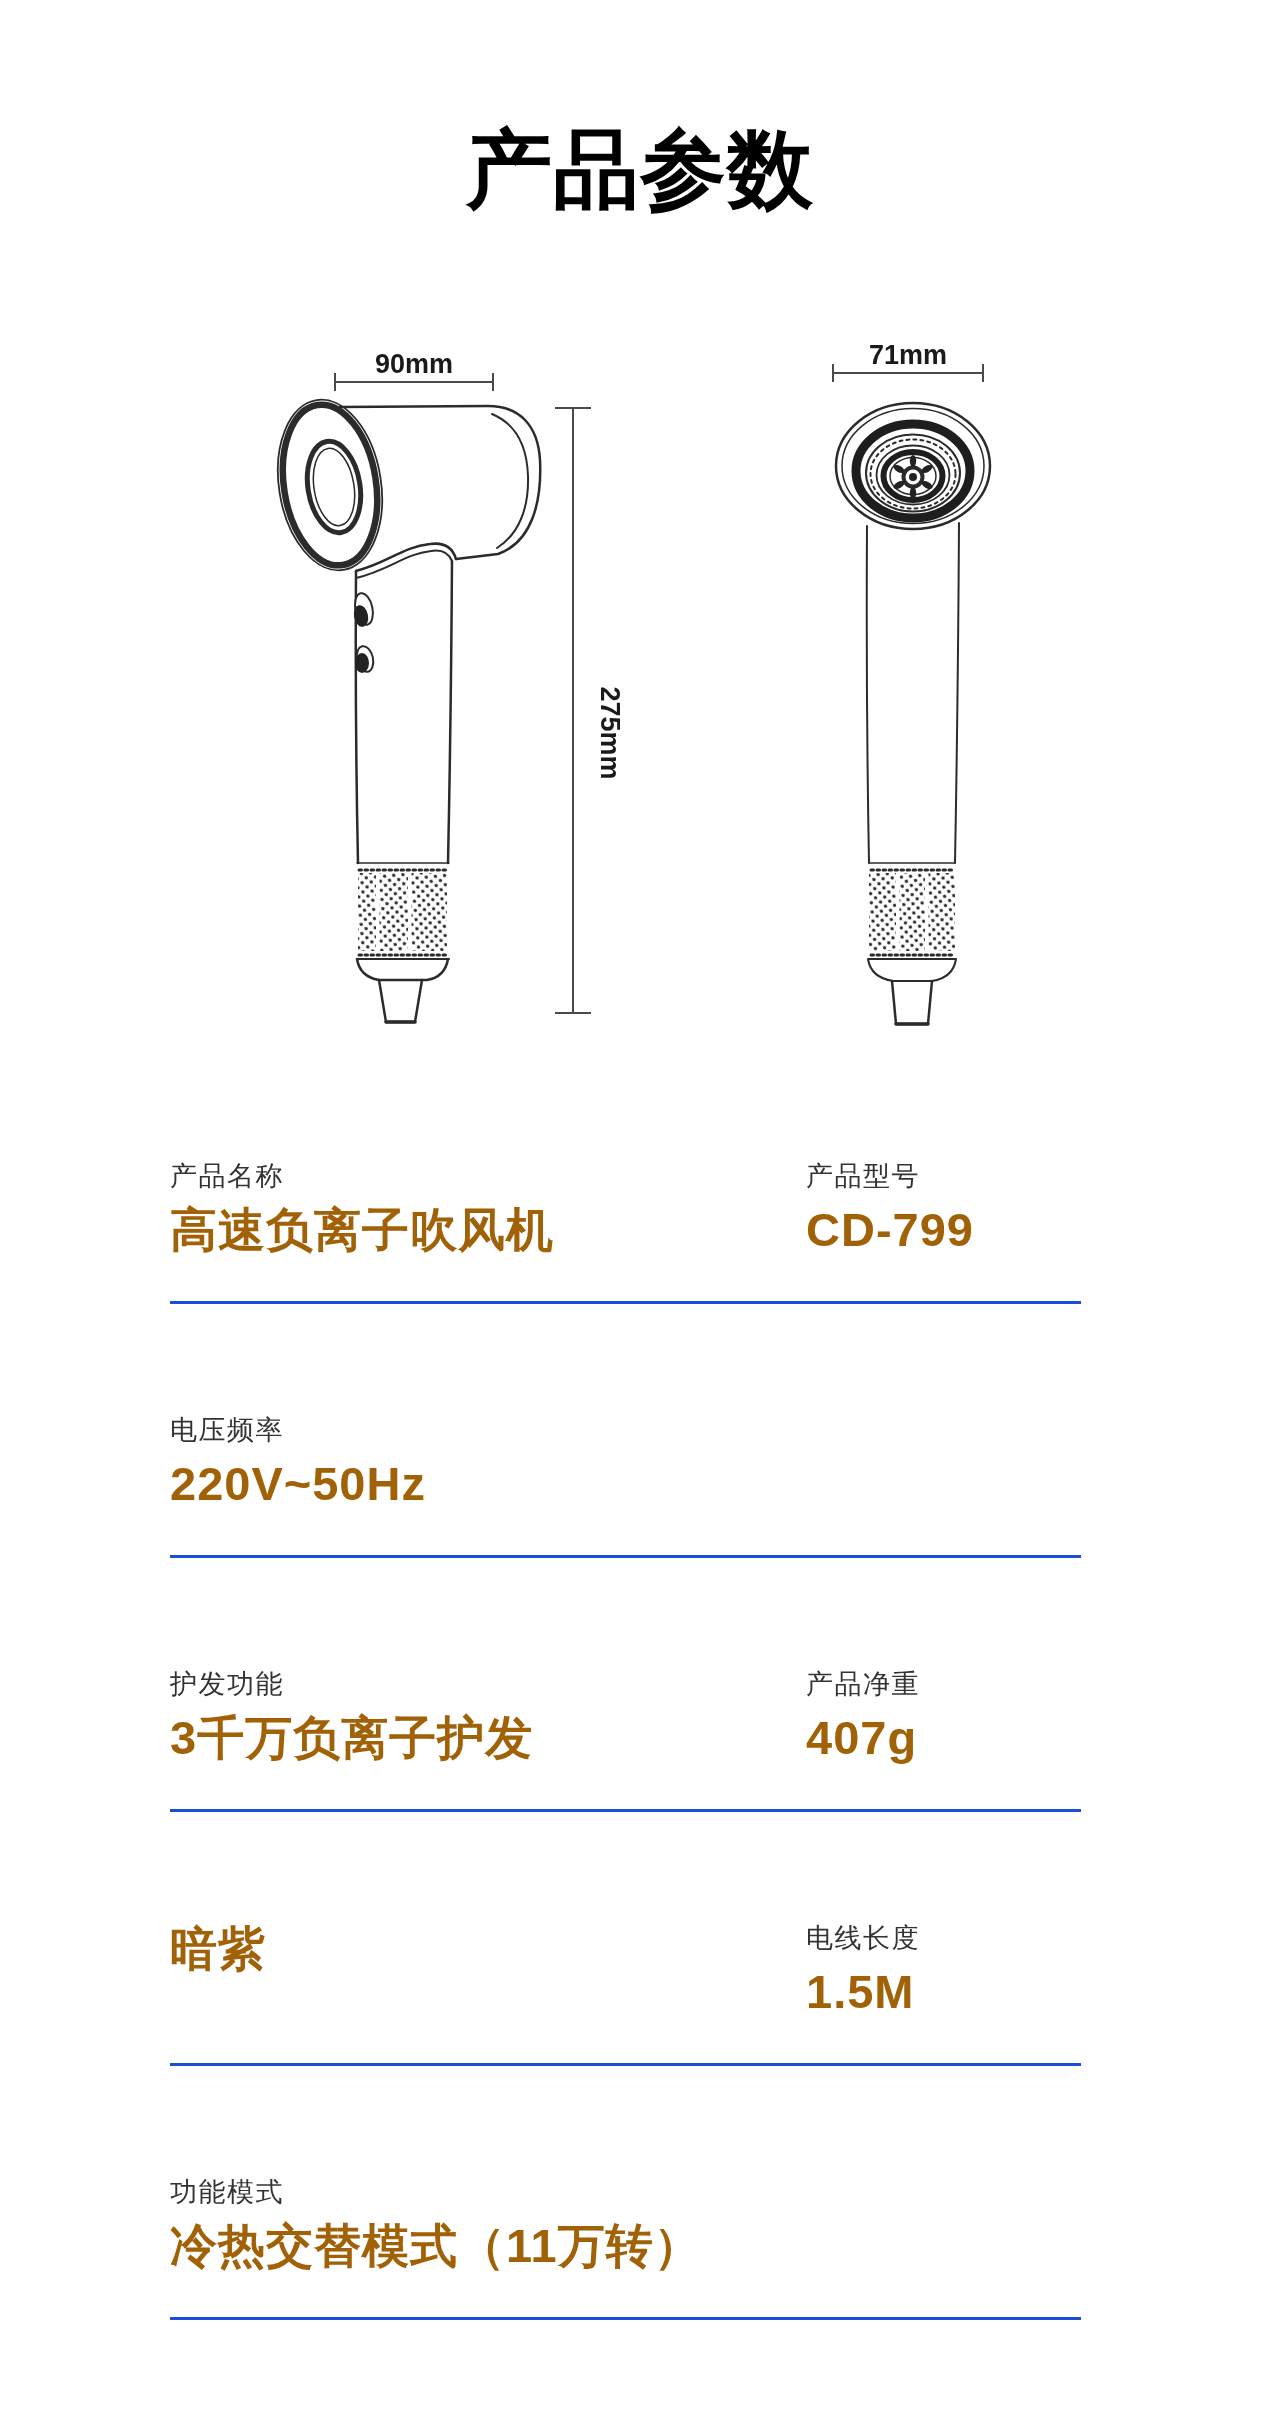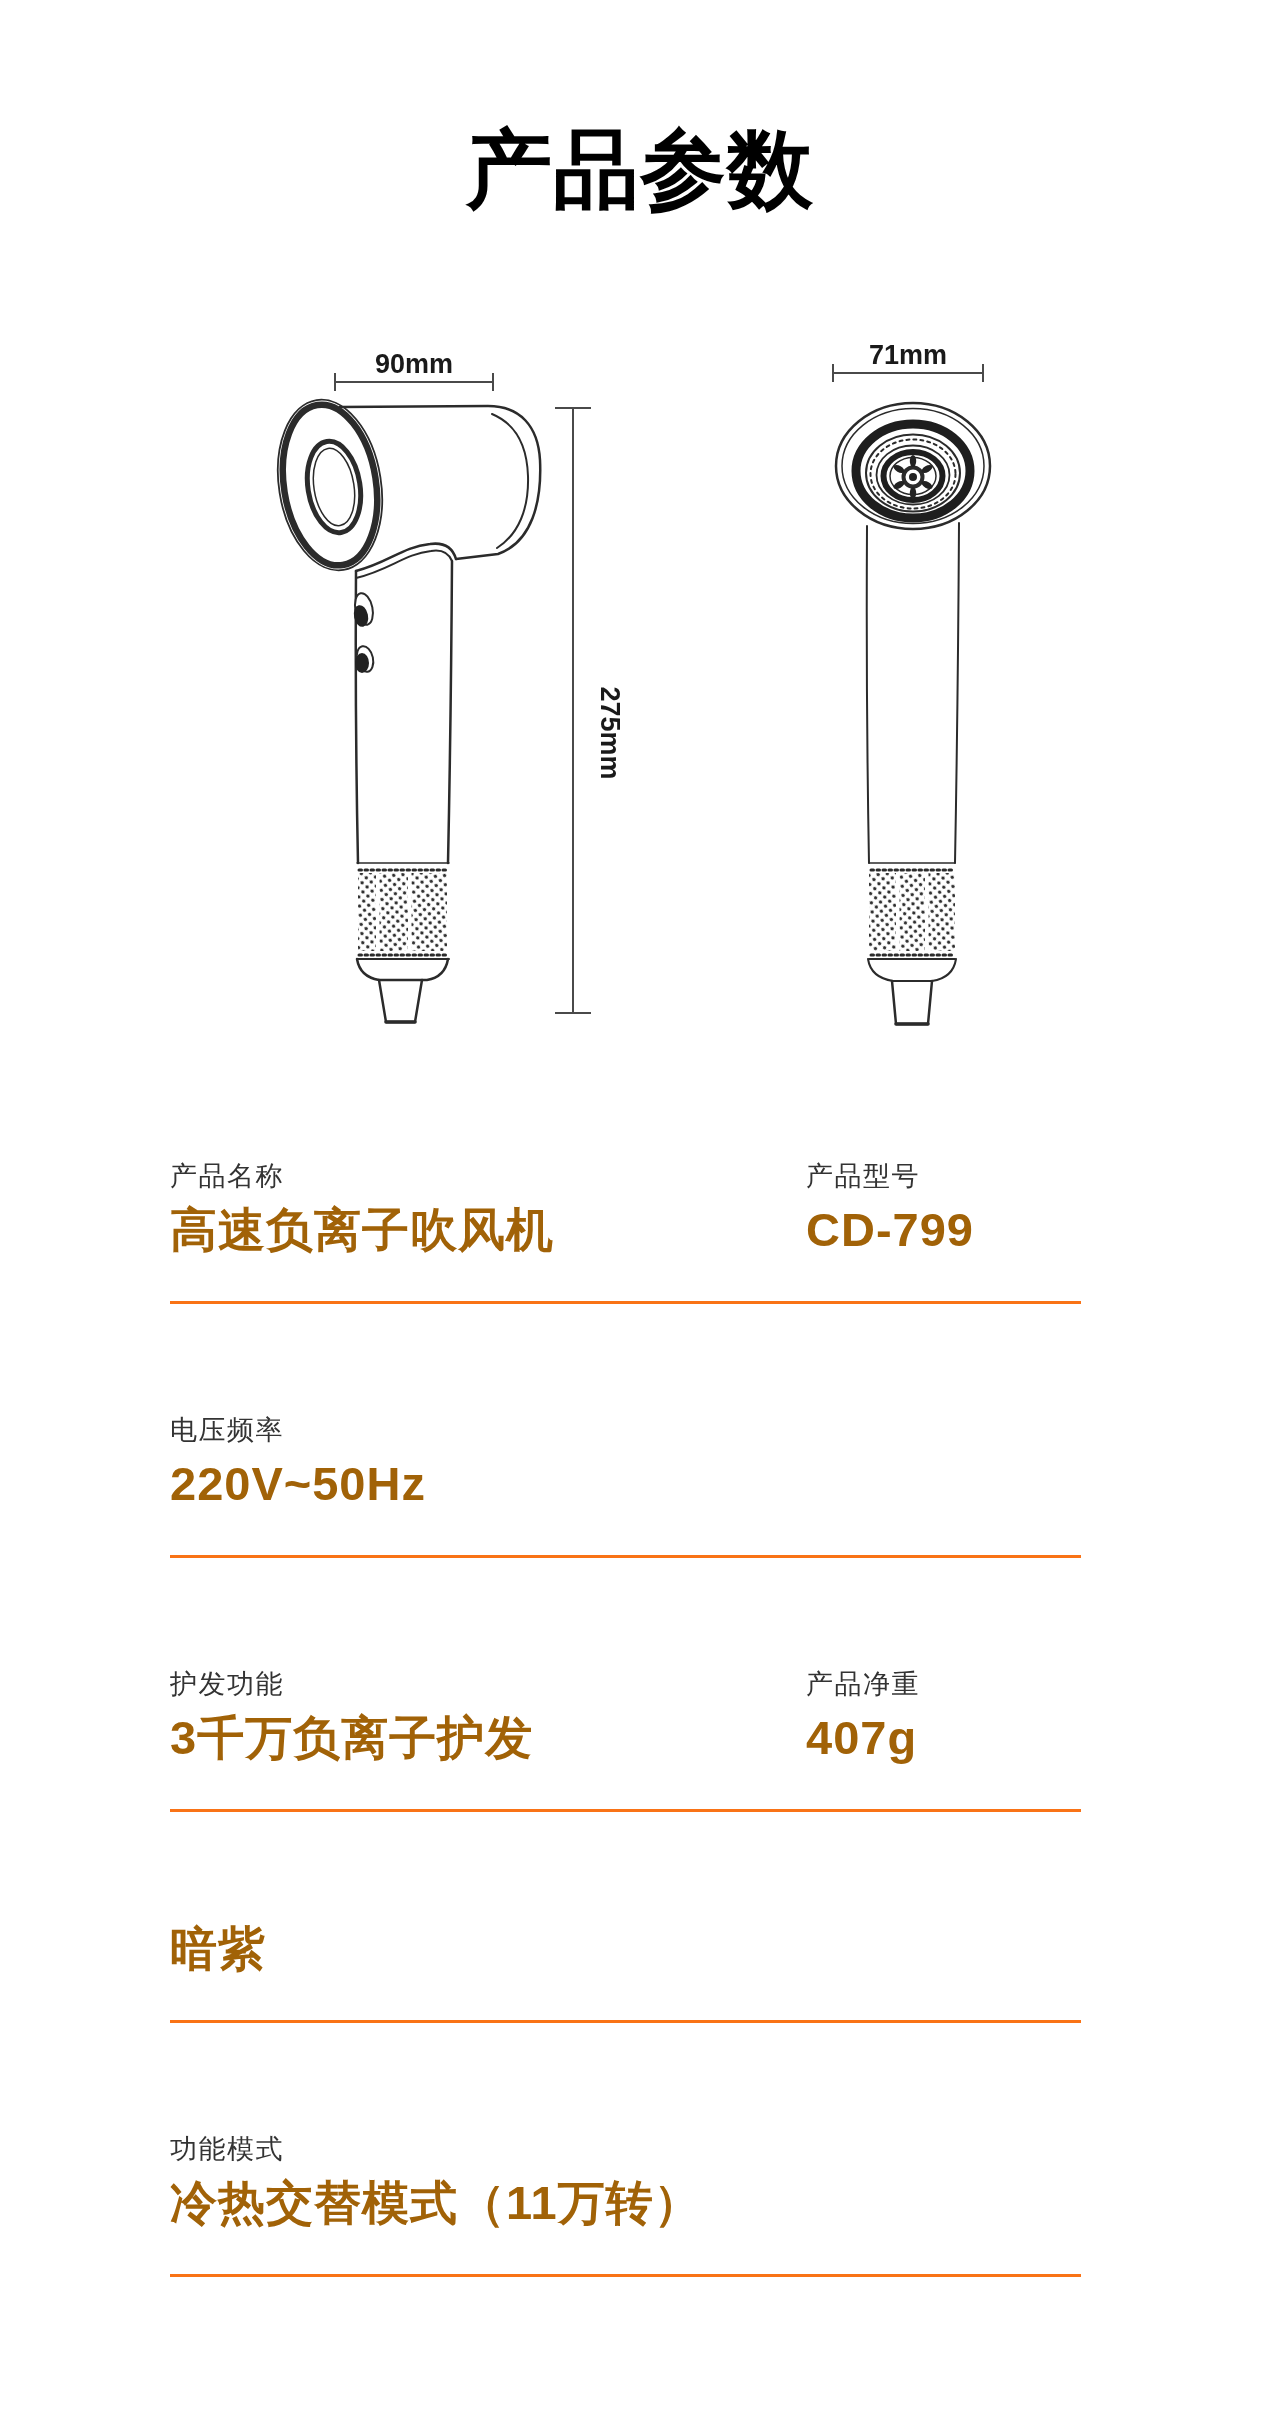--- a/index.html
+++ b/index.html
@@ -42,21 +42,21 @@
   .specs{
     position:absolute;
     top:1163px;
     left:170px;
     width:973px;
   }
   .spec-row{
     display:grid;
     grid-template-columns:636px 1fr;
     padding:113px 0 48px 0;
-    border-bottom:3px solid #f97316;
+    border-bottom:3px solid #1d4ed8;
   }
   .spec-row:first-child{padding-top:0;}
   .spec-label{
     font-size:27px;
     line-height:1;
     font-weight:400;
     letter-spacing:1.5px;
     color:#333333;
     margin:0 0 16px 0;
   }
@@ -211,20 +211,24 @@
       <div>
         <div class="spec-label">产品净重</div>
         <div class="spec-value">407g</div>
       </div>
     </div>
 
     <div class="spec-row">
       <div>
         <div class="spec-value">暗紫</div>
       </div>
+      <div>
+        <div class="spec-label">电线长度</div>
+        <div class="spec-value">1.5M</div>
+      </div>
     </div>
 
     <div class="spec-row">
       <div>
         <div class="spec-label">功能模式</div>
         <div class="spec-value">冷热交替模式（11万转）</div>
       </div>
       <div></div>
     </div>
 

